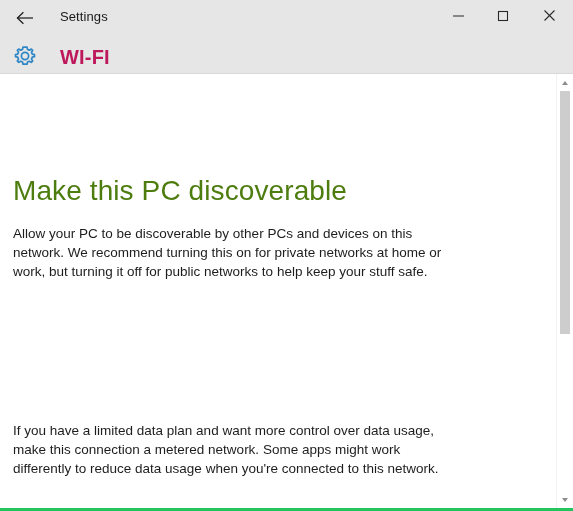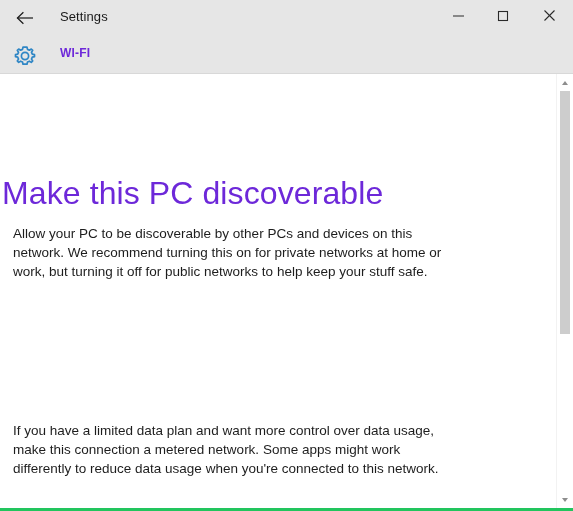--- a/index.html
+++ b/index.html
@@ -73,23 +73,23 @@
     background: #e6e6e6;
   }
   #settings-gear-icon {
     position: absolute;
     left: 11px; top: 6px;
     width: 28px; height: 28px;
   }
   #page-title {
     position: absolute;
     left: 60px; top: 10px;
-    font-size: 12px;
+    font-size: 20px;
     font-weight: bold;
-    color: #6d28d9;
+    color: #be185d;
     letter-spacing: .2px;
   }
   #header-divider {
     position: absolute;
     top: 73px; left: 0;
     width: 573px; height: 1px;
     background: #d8d8d8;
   }
 
   
@@ -97,24 +97,24 @@
     position: absolute;
     top: 74px; left: 0;
     width: 556px;
     height: 434px;
     background: #ffffff;
     overflow: hidden;
   }
 
   .section-heading {
     position: absolute;
-    left: 2px;
-    font-size: 32px;
+    left: 13px;
+    font-size: 28px;
     font-weight: normal;
-    color: #6d28d9;
+    color: #4d7c0f;
     letter-spacing: .1px;
     white-space: nowrap;
   }
   .section-body {
     position: absolute;
     left: 13px;
     width: 442px;
     font-size: 13.5px;
     line-height: 19px;
     color: #1d1d1d;

